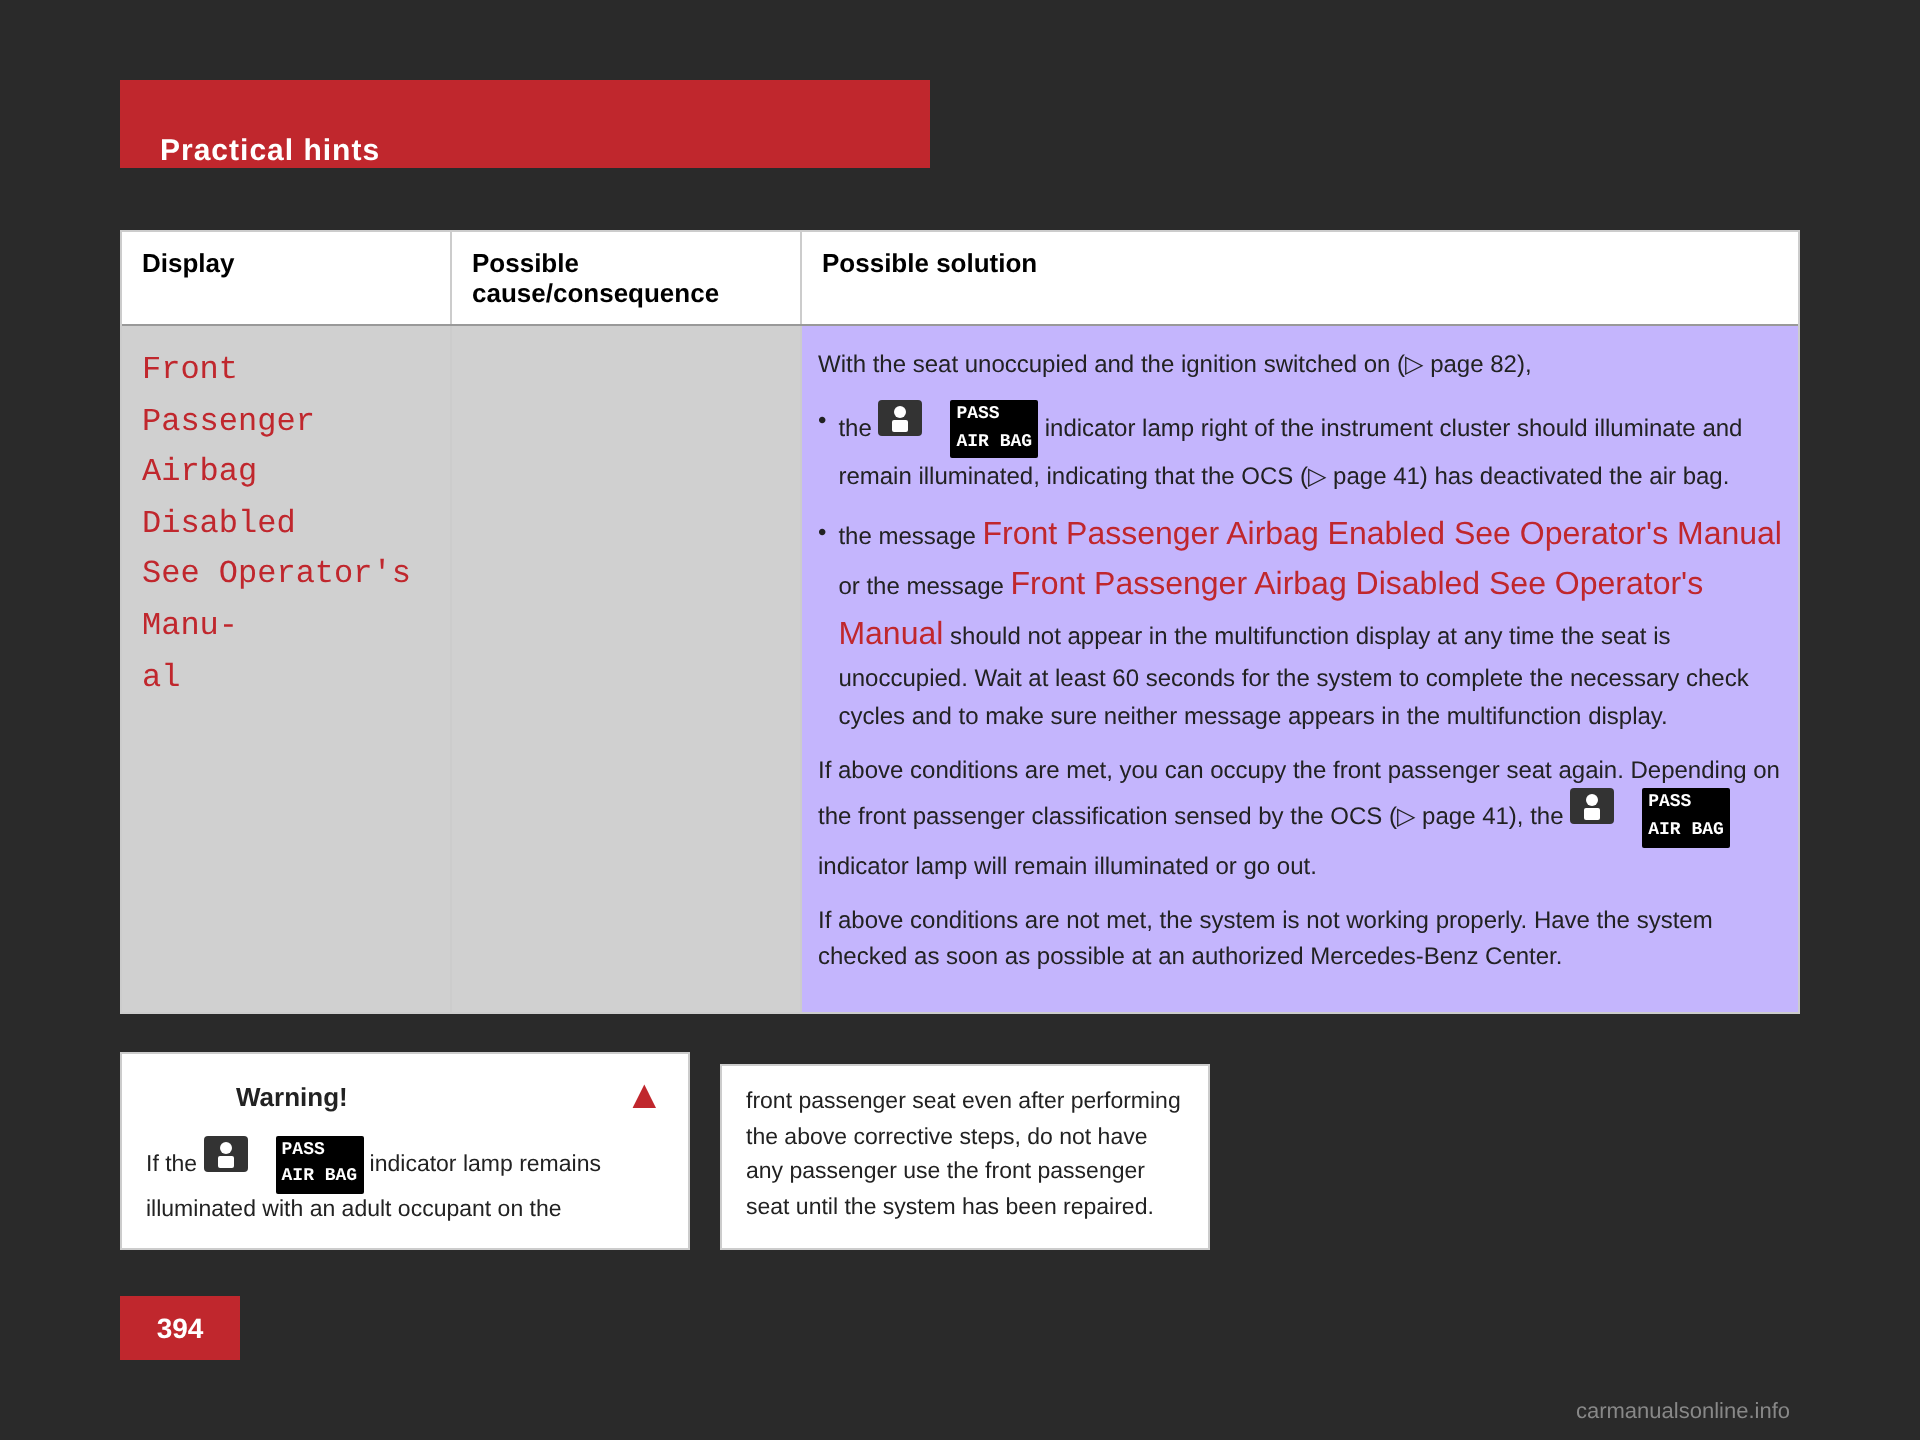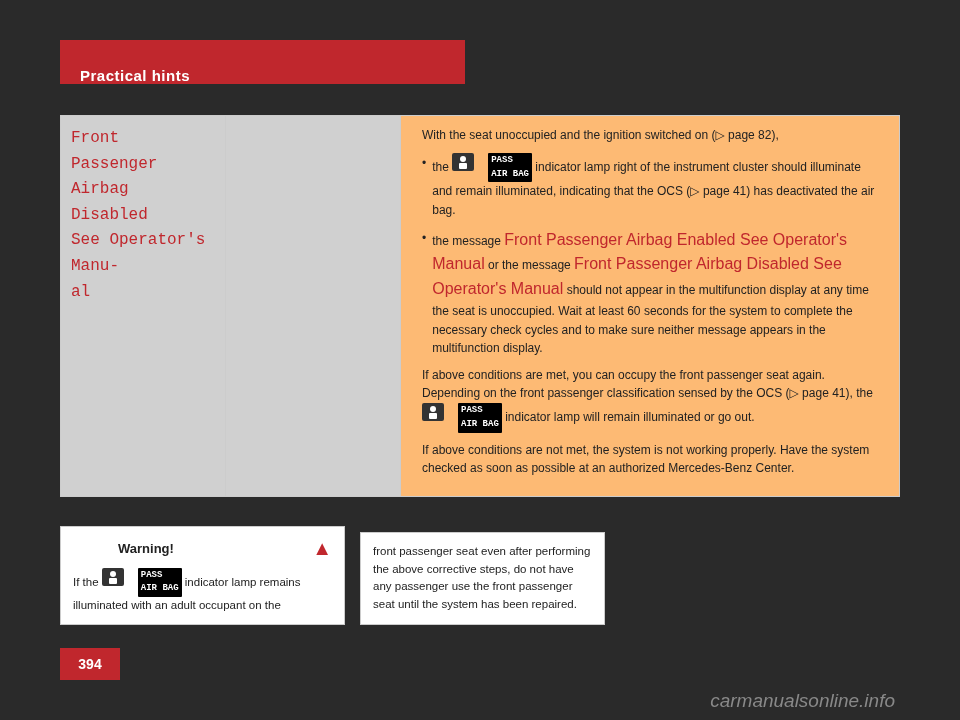--- a/index.html
+++ b/index.html
@@ -84,25 +84,25 @@
       font-size: 16px;
       line-height: 1.6;
       padding: 10px;
     }
 
     .cause-cell {
       background-color: #d0d0d0;
     }
 
     .solution-cell {
-      background: #fdba74;
+      background: #c4b5fd;
       font-size: 12px;
       line-height: 1.55;
       color: #222;
-      padding: 10px 21px;
+      padding: 10px 8px;
     }
 
     .solution-cell p {
       margin-bottom: 8px;
     }
 
     .bullet-item {
       display: flex;
       margin-bottom: 8px;
       align-items: flex-start;
@@ -205,34 +205,38 @@
       color: white;
       font-weight: bold;
       font-size: 14px;
     }
 
     
     .watermark {
       position: absolute;
       bottom: 8px;
       right: 65px;
-      font-size: 19px;
+      font-size: 11px;
       color: #888;
-      font-style: italic;
     }
   </style>
 </head>
 <body>
 
 <div class="header-bar">
   <span class="header-title">Practical hints</span>
 </div>
 
 <div class="main-table-container">
 
+  <div class="table-header">
+    <div class="table-header-cell">Display</div>
+    <div class="table-header-cell">Possible cause/consequence</div>
+    <div class="table-header-cell">Possible solution</div>
+  </div>
 
   <div class="table-body">
 
     <div class="table-cell display-cell">
       Front Passenger<br>
       Airbag Disabled<br>
       See Operator's Manu-<br>
       al
     </div>
 

